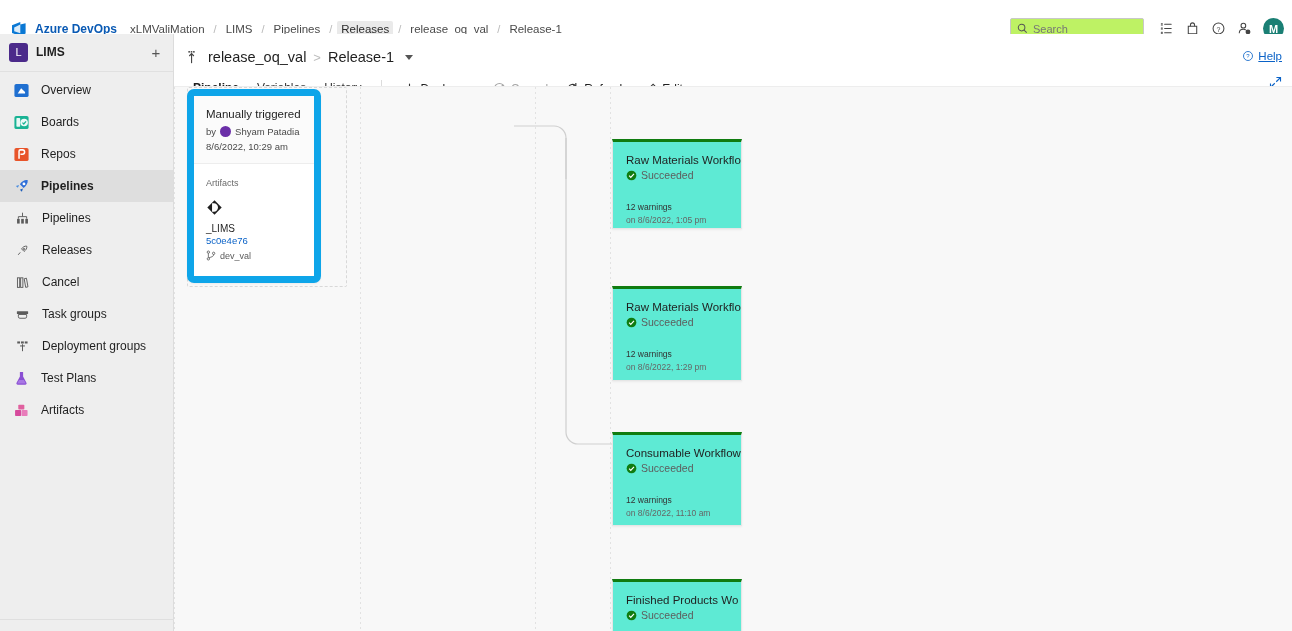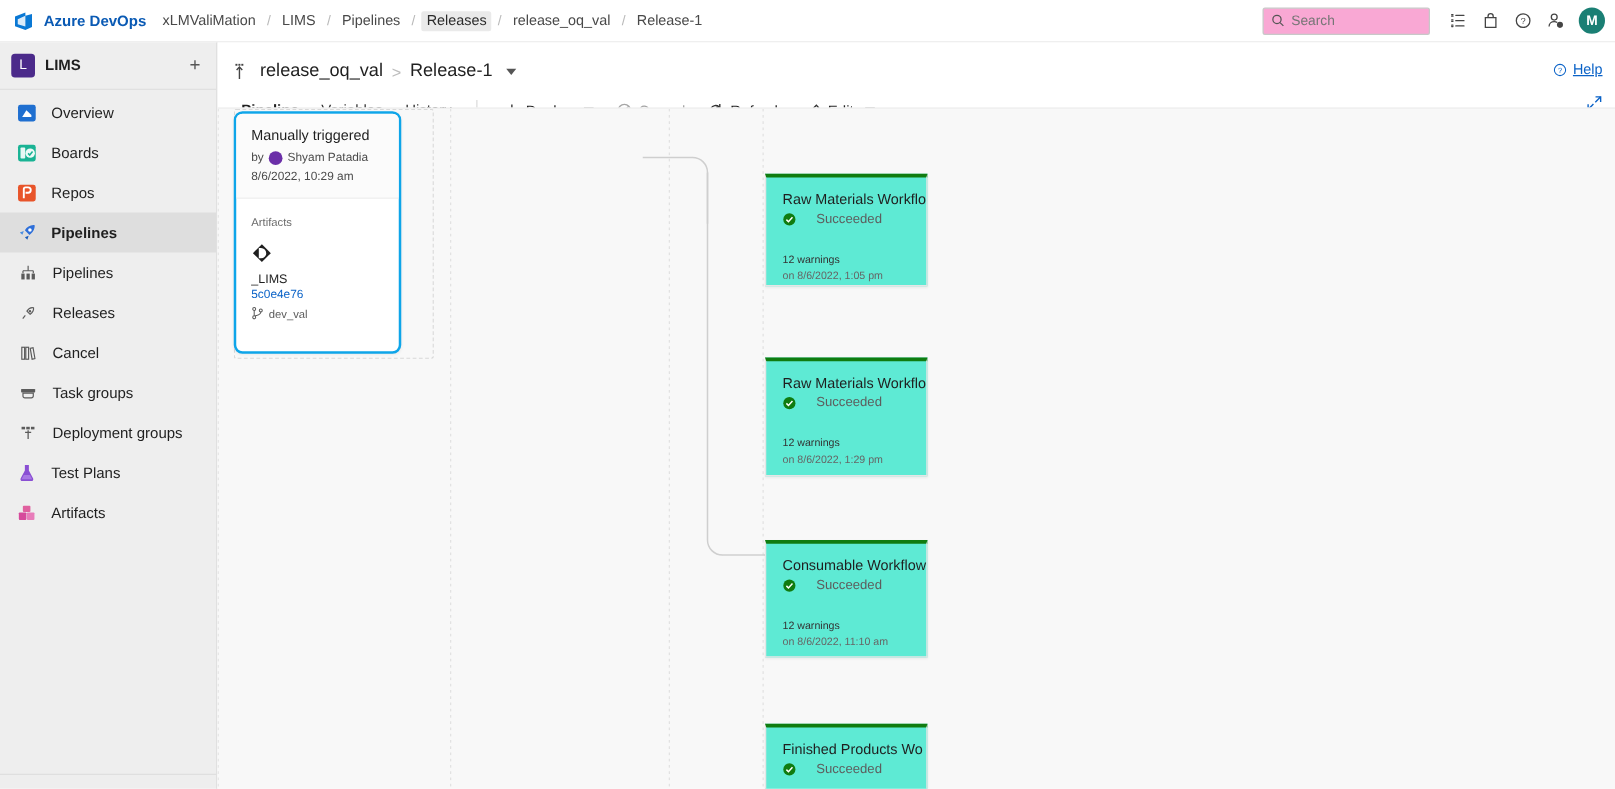--- a/index.html
+++ b/index.html
@@ -6,21 +6,21 @@
   html, body {
     width: 1292px; height: 631px;
     font-family: "Liberation Sans", sans-serif;
     background: #ffffff;
     color: #1f1f1f;
     overflow: hidden;
   }
 
   
   .topbar {
-    position: absolute; top: 0; left: 0;
+    position: absolute; top: 12px; left: 0;
     width: 1292px; height: 34px;
     background: #ffffff;
     border-bottom: 1px solid #eaeaea;
     display: flex; align-items: center;
     padding: 0 8px 0 10px;
   }
   .az-logo { width: 18px; height: 18px; flex: 0 0 auto; margin-right: 7px; }
   .brand {
     font-size: 12px; font-weight: bold; color: #0a5ab4;
     margin-right: 9px; white-space: nowrap;
@@ -30,21 +30,21 @@
   .crumb.link { color: #494949; }
   .crumb.sel { background: #eaeaea; border-radius: 2px; color: #2b2b2b; }
   .crumb-sep { color: #b9b9b9; margin: 0 5px; font-size: 11px; }
   .topbar-right {
     margin-left: auto; display: flex; align-items: center; gap: 2px;
   }
   .searchbox {
     width: 134px; height: 22px;
     border: 1px solid #c8c8c8; border-radius: 2px;
     display: flex; align-items: center; gap: 5px;
-    padding: 0 6px; background: #f9a8d4; margin-right: 8px;
+    padding: 0 6px; background: #bef264; margin-right: 8px;
   }
   .searchbox input {
     border: 0; outline: 0; font-size: 11px; width: 100%;
     font-family: "Liberation Sans", sans-serif; color: #555; background: transparent;
   }
   .searchbox input::placeholder { color: #767676; }
   .ticon {
     width: 24px; height: 24px; display: flex;
     align-items: center; justify-content: center;
     color: #444; border-radius: 2px;
@@ -161,21 +161,21 @@
 
   
   .trigger-wrap {
     position: absolute; left: 13px; top: 0;
     width: 160px; height: 200px;
     border: 1px dashed #d8d8d8; border-radius: 2px;
   }
   .trigger-card {
     position: absolute; left: 13px; top: 2px;
     width: 134px; height: 194px;
-    background: #fff; border: 2px solid #0ea5e9;
+    background: #fff; border: 7px solid #0ea5e9;
     border-radius: 7px; overflow: hidden;
     box-shadow: 0 1px 2px rgba(0,0,0,0.05);
   }
   .tc-top { padding: 12px 12px 11px 12px; background: #fbfbfb; }
   .tc-title { font-size: 11.5px; color: #1f1f1f; margin-bottom: 6px; }
   .tc-by { font-size: 9.5px; color: #4a4a4a; display: flex; align-items: center; gap: 4px; }
   .tc-ava {
     width: 11px; height: 11px; border-radius: 50%; background: #6b2fa8;
     flex: 0 0 auto;
   }
@@ -197,21 +197,21 @@
     background: #5eead4;
     border: 1px solid #e6e6e6;
     border-top: 3px solid #107c10;
     box-shadow: 0 1px 2px rgba(0,0,0,0.06);
   }
   .st-title {
     font-size: 11.5px; color: #1f1f1f; padding: 12px 0 0 13px;
     white-space: nowrap; overflow: hidden;
   }
   .st-status {
-    display: flex; align-items: center; gap: 16px;
+    display: flex; align-items: center; gap: 4px;
     font-size: 10.5px; color: #5d5d5d; padding: 3px 0 0 13px;
   }
   .st-warn {
     font-size: 8.5px; font-weight: normal; color: #333;
     padding: 21px 0 0 13px;
   }
   .st-when { font-size: 8.5px; color: #666; padding: 3px 0 0 13px; }
 
   svg { display: block; }
 </style>

